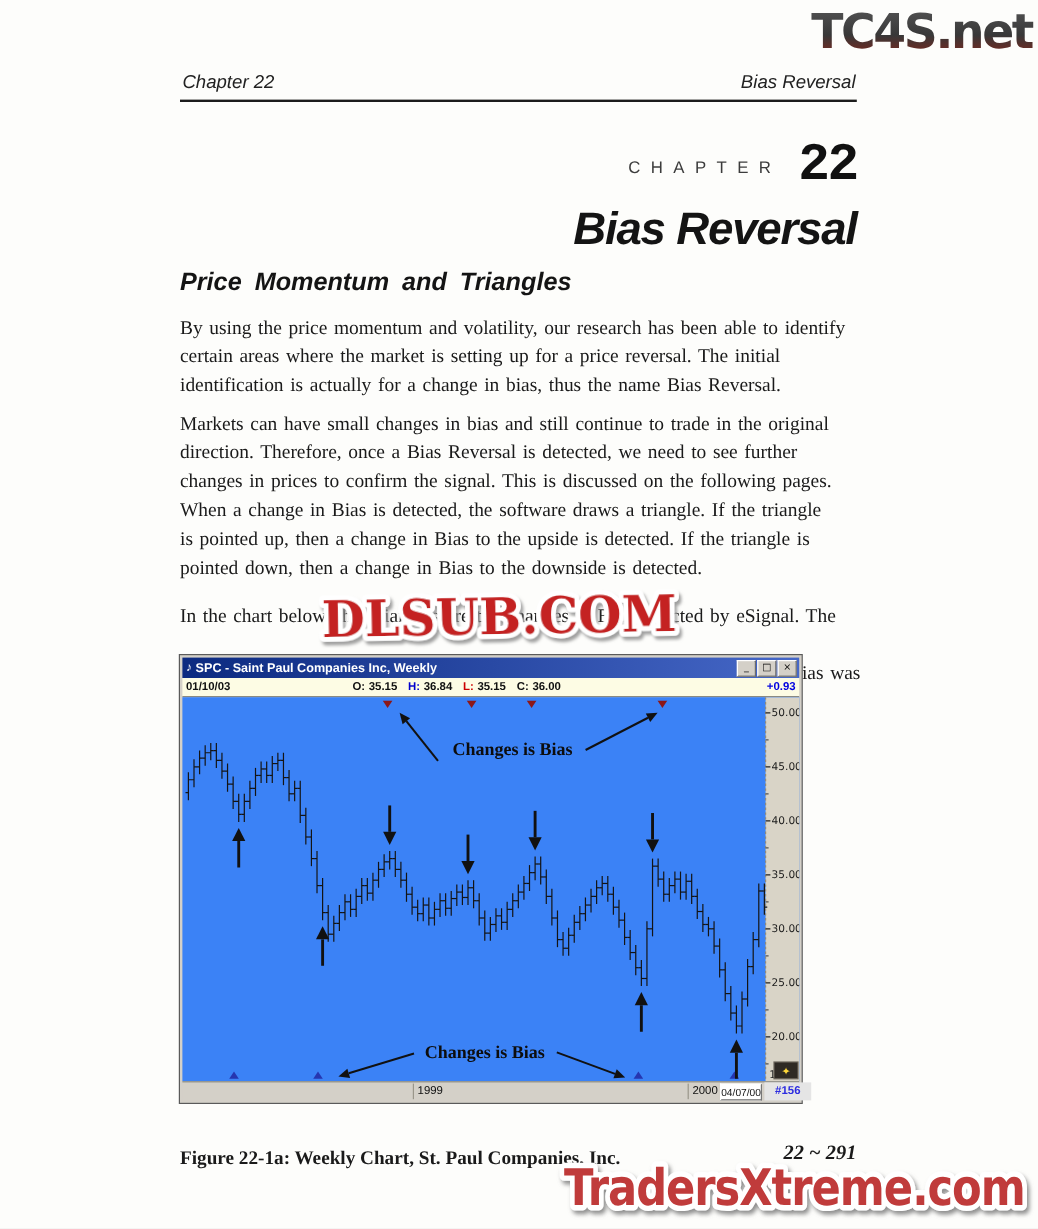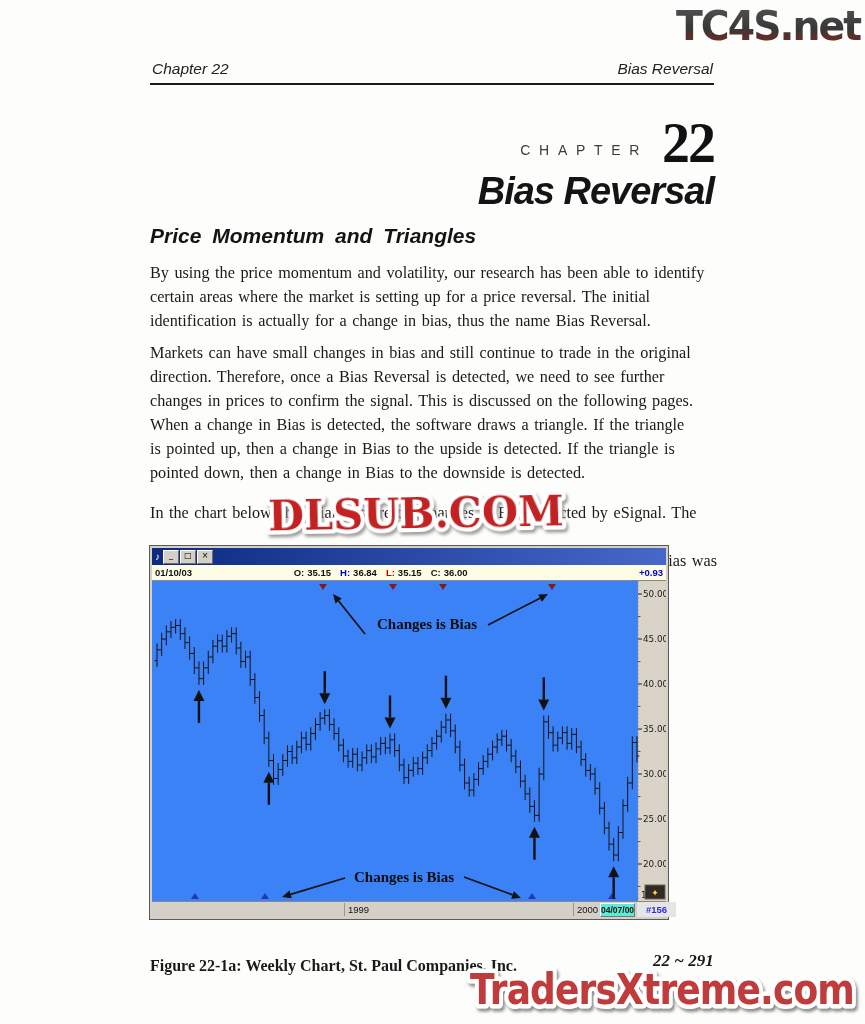--- a/index.html
+++ b/index.html
@@ -10,21 +10,21 @@
   
   .runhead{position:absolute;top:60px;left:150px;width:563px;height:24px;
            font-family:"Liberation Sans",sans-serif;font-style:italic;font-size:15.5px;color:#222;}
   .runhead .rh-left{position:absolute;left:2px;top:0;}
   .runhead .rh-right{position:absolute;right:0;top:0;}
   .runrule{position:absolute;top:83px;left:150px;width:564px;height:0;border-top:2px solid #1c1c1c;}
   
   .chap-row{position:absolute;top:120px;right:151px;display:flex;align-items:flex-end;}
   .chap-kicker{font-family:"Liberation Sans",sans-serif;font-size:14px;letter-spacing:0.62em;
                color:#3c3c3c;margin:0 14px 10px 0;}
-  .chap-num{font-family:Liberation Serif, serif;font-weight:bold;font-size:56px;line-height:0.85;
+  .chap-num{font-family:Liberation Mono, monospace;font-weight:bold;font-size:44px;line-height:0.85;
             color:#111;letter-spacing:-2px;}
   .chap-title{position:absolute;top:170px;right:151px;font-family:"Liberation Sans",sans-serif;
               font-weight:bold;font-style:italic;font-size:38px;letter-spacing:-1px;color:#141414;}
   .subhead{position:absolute;top:224px;left:150px;font-family:"Liberation Sans",sans-serif;
            font-weight:bold;font-style:italic;font-size:21px;word-spacing:5px;color:#141414;}
   
   .para{position:absolute;left:150px;width:567px;font-size:16.2px;line-height:24px;
         white-space:pre-line;word-spacing:1.5px;}
   .p1{top:261px;} .p2{top:341px;} .p3{top:477px;}
   .p3-line2{display:flex;justify-content:space-between;width:567px;}
@@ -49,22 +49,22 @@
   .ohlc .pair{display:flex;gap:3px;}
   .hlabel{color:#0000cd;} .llabel{color:#cc0000;}
   .chg{color:#0000e0;margin-left:auto;}
   .plotwrap{position:relative;width:514px;height:320px;background:#3b82f6;}
   .axisbar{position:relative;height:15px;background:#d4d0c8;border-top:1px solid #8a8a82;
            font-size:9.5px;color:#111;}
   .yearlab{position:absolute;top:2px;}
   .yr1999{left:196px;} .yr2000{left:425px;}
   .axisdiv{position:absolute;top:1px;bottom:1px;width:1px;background:#9a968a;}
   .dv1{left:192px;} .dv2{left:421px;}
-  .datebox{position:absolute;left:448px;top:1px;width:33px;height:12px;background:#5eead4;
-           border:1px solid;border-color:#fff #777 #777 #fff;font-size:8.5px;line-height:12px;font-weight:bold;}
+  .datebox{position:absolute;left:448px;top:1px;width:33px;height:12px;background:#ffffff;
+           border:1px solid;border-color:#fff #777 #777 #fff;font-size:8.5px;line-height:12px;}
   .barcount{position:absolute;left:485px;top:0;width:39px;height:15px;background:#e5e5e5;
             color:#2d2de0;font-weight:bold;font-size:9.5px;text-align:center;line-height:15px;}
   
   .figcaption{position:absolute;top:957px;left:150px;font-weight:bold;font-size:16px;}
   .pagenum{position:absolute;top:951px;left:653px;font-weight:bold;font-style:italic;font-size:17px;}
   .traders{position:absolute;top:958px;left:460px;width:405px;height:64px;}
   
   .scl{font:8.8px "DejaVu Sans",sans-serif;fill:#1c1c1c;}
   .cib{font:bold 15px "Liberation Serif",serif;fill:#0d0d0d;}
 </style>
@@ -122,20 +122,21 @@
       <filter id="wmds" x="-20%" y="-20%" width="140%" height="160%">
         <feDropShadow dx="2" dy="3" stdDeviation="1.5" flood-color="#888" flood-opacity="0.8"></feDropShadow>
       </filter>
     </defs>
     <text x="160" y="48" text-anchor="middle" textLength="296" lengthAdjust="spacingAndGlyphs" paint-order="stroke" stroke="#fff" stroke-width="8" stroke-linejoin="round" fill="#c42222" filter="url(#wmds)" style="font:bold 42px 'DejaVu Serif',serif">DLSUB.COM</text>
   </svg>
 
   <div class="chartwin">
     <div class="titlebar">
       <span class="appicon">♪</span>
+      <span class="ttl">SPC - Saint Paul Companies Inc, Weekly</span>
       <span class="winbtns">
         <span class="winbtn">_</span>
         <span class="winbtn">□</span>
         <span class="winbtn">×</span>
       </span>
     </div>
     <div class="infobar">
       <span class="quote-date">01/10/03</span>
       <span class="ohlc">
         <span class="pair">

